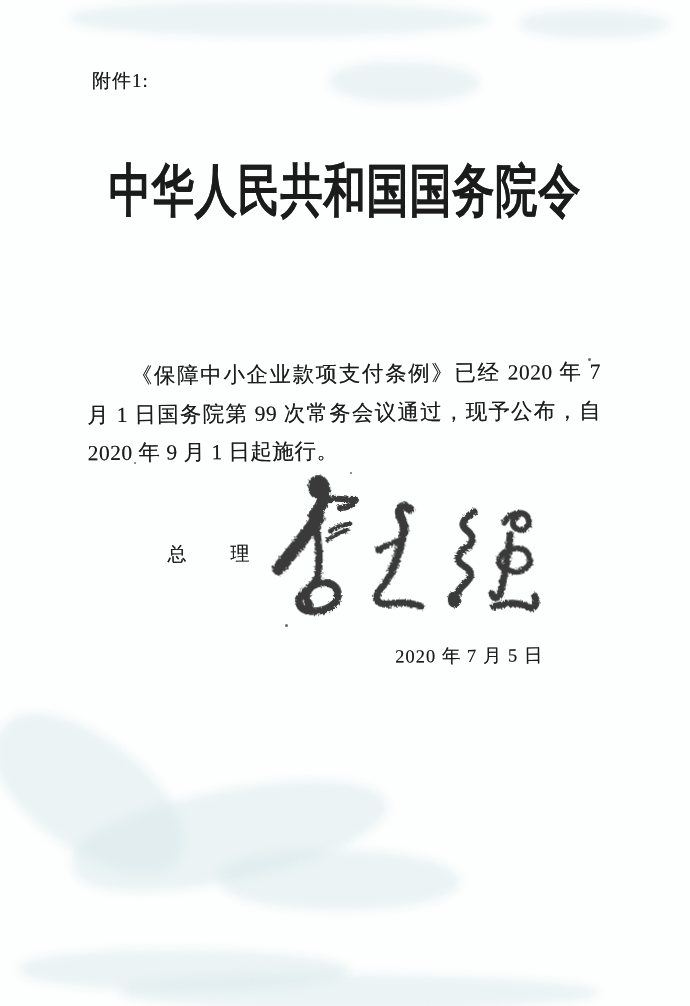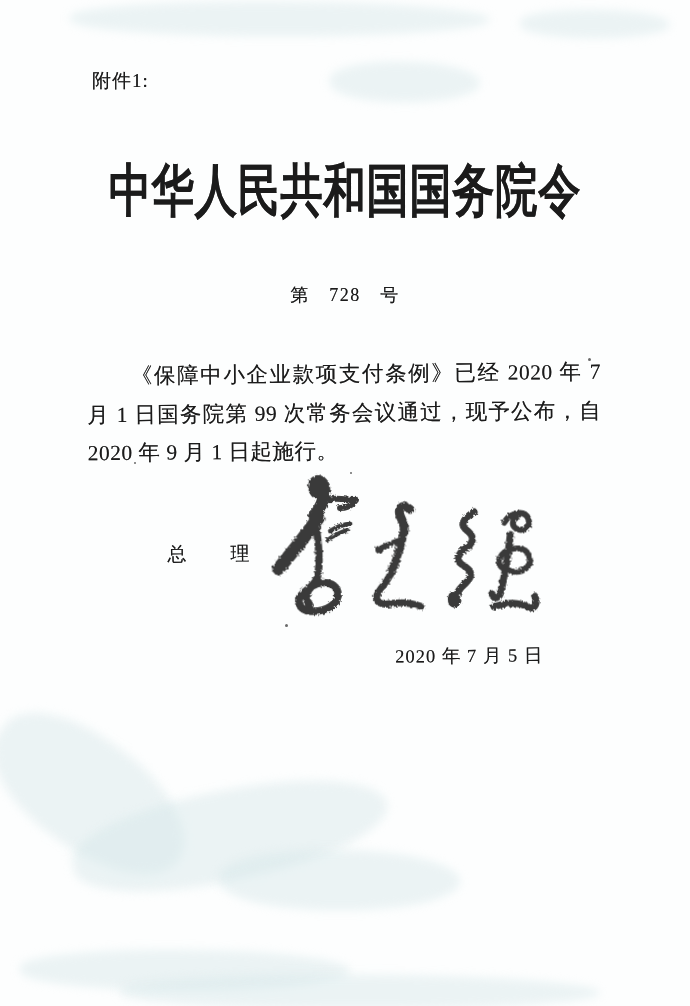--- a/index.html
+++ b/index.html
@@ -115,21 +115,20 @@
 
   <i class="speck" style="left:588px; top:358px; width:3px; height:3px;"></i>
   <i class="speck" style="left:134px; top:462px; width:2px; height:2px;"></i>
   <i class="speck" style="left:285px; top:624px; width:3px; height:3px;"></i>
   <i class="speck" style="left:350px; top:472px; width:2px; height:2px;"></i>
 
   <div class="attach">附件1:</div>
 
   <h1 class="title">中华人民共和国国务院令</h1>
 
-  <div class="orderno">第　728　号</div>
 
   <div class="tilt">
 
     <p class="bodytext">《保障中小企业款项支付条例》已经 2020 年 7 月 1 日国务院第 99 次常务会议通过，现予公布，自 2020 年 9 月 1 日起施行。</p>
 
     <div class="premier">总　　理</div>
 
     <svg class="sig" viewBox="0 0 300 170" xmlns="http://www.w3.org/2000/svg" aria-label="李克强">
       <defs>
         <filter id="rough" x="-10%" y="-10%" width="120%" height="120%">

